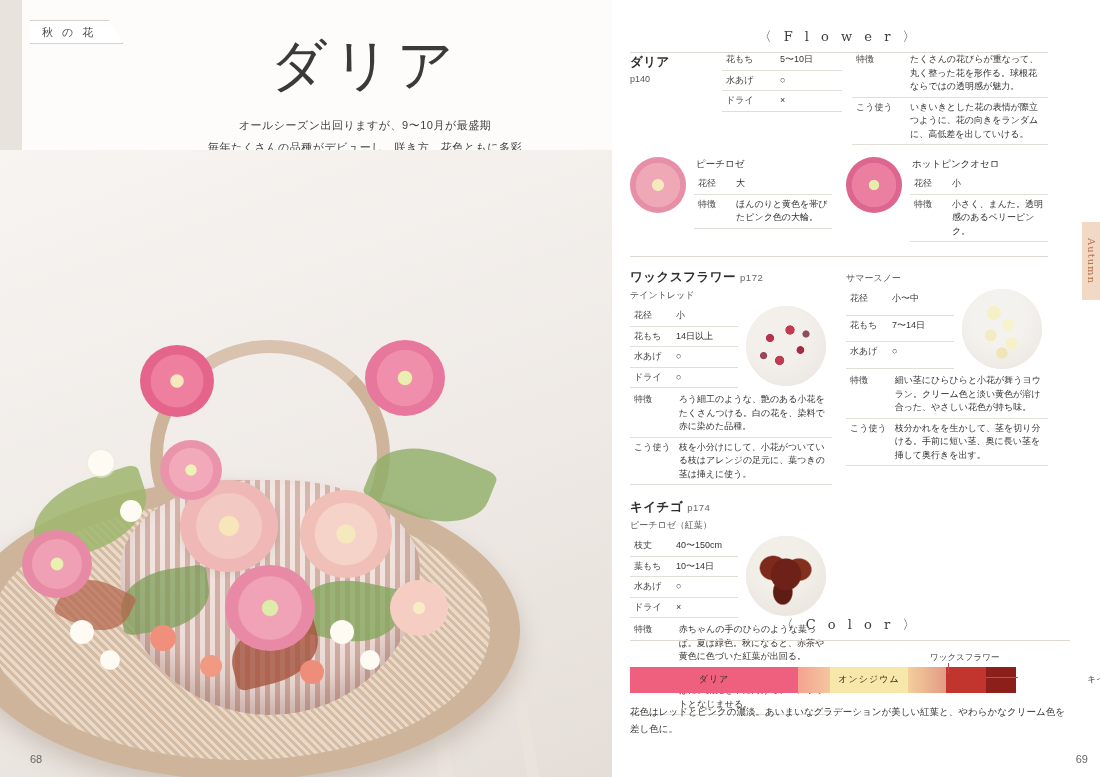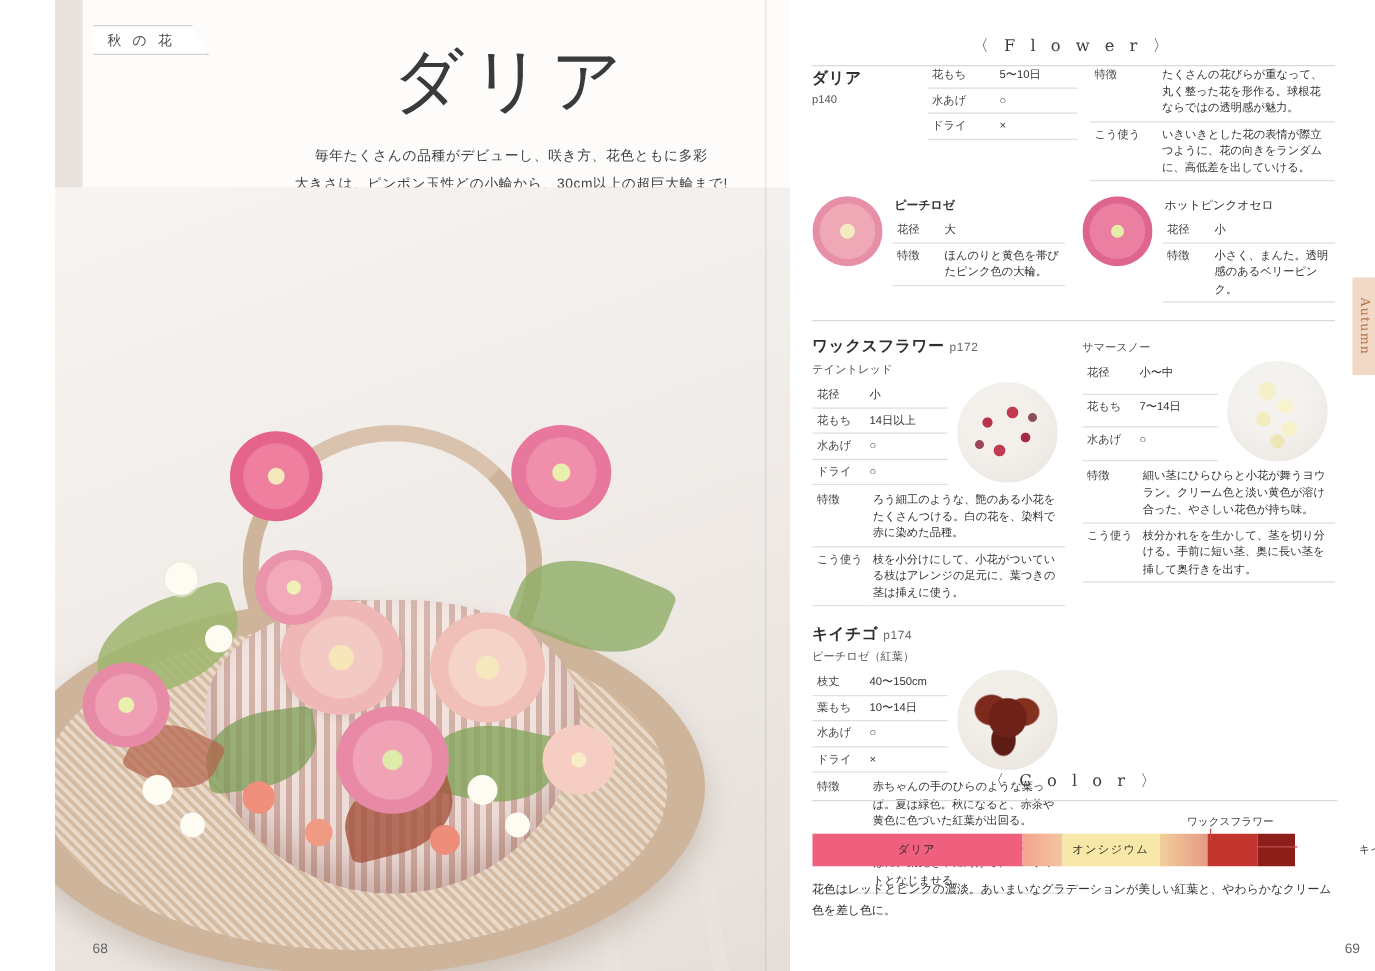--- a/index.html
+++ b/index.html
@@ -20,21 +20,20 @@
     inset: 0;
     display: flex;
   }
   
   .left-page {
     position: relative;
     width: 612px;
     height: 777px;
     background: #fdfcfb;
     overflow: hidden;
-    margin-left: 44px;
   }
   .left-edge {
     position: absolute;
     left: 0; top: 0; bottom: 0;
     width: 22px;
     background: #e8e3dd;
   }
   .chapter-tab {
     position: absolute;
     left: 30px;
@@ -346,20 +345,21 @@
   <div class="left-page">
     <div class="left-edge"></div>
 
     <div class="chapter-tab">
       <span>秋 の 花</span>
     </div>
 
     <div class="title-block">
       <h1 class="big-title">ダリア</h1>
       <div class="lead">
+        <div>オールシーズン出回りますが、9〜10月が最盛期</div>
         <div>毎年たくさんの品種がデビューし、咲き方、花色ともに多彩</div>
         <div>大きさは、ピンポン玉性どの小輪から、30cm以上の超巨大輪まで!</div>
       </div>
     </div>
 
     <div class="photo">
       <div class="wall"></div>
       <div class="table-leg leg1"></div>
       <div class="table-leg leg2"></div>
       <div class="table-leg leg3"></div>
@@ -450,21 +450,21 @@
           </table>
       </div>
 
       <div class="two-col block">
         <div class="col">
           <div class="mini-card">
             <div class="photo-circle" style="width:56px;height:56px;">
               <div class="pc-in" style="background:radial-gradient(circle at 50% 50%, #f6e9c0 0 14%, #efa9b6 16% 55%, #e78fa6 57% 100%);"></div>
             </div>
             <div style="flex:1;">
-              <div style="font-size:9.5px;color:#333;padding:1px 0 3px 2px;font-weight:bold;">ピーチロゼ</div>
+              <div style="font-size:9.5px;color:#333;padding:1px 0 3px 2px;">ピーチロゼ</div>
               <table class="spec">
                 <tbody>
                     <tr>
                   <td class="k" style="width:30px;">花径</td>
                   <td class="v">大</td>
                 </tr>
                 <tr>
                   <td class="k" style="width:30px;">特徴</td>
                   <td class="v">ほんのりと黄色を帯びたピンク色の大輪。</td>
                 </tr>

